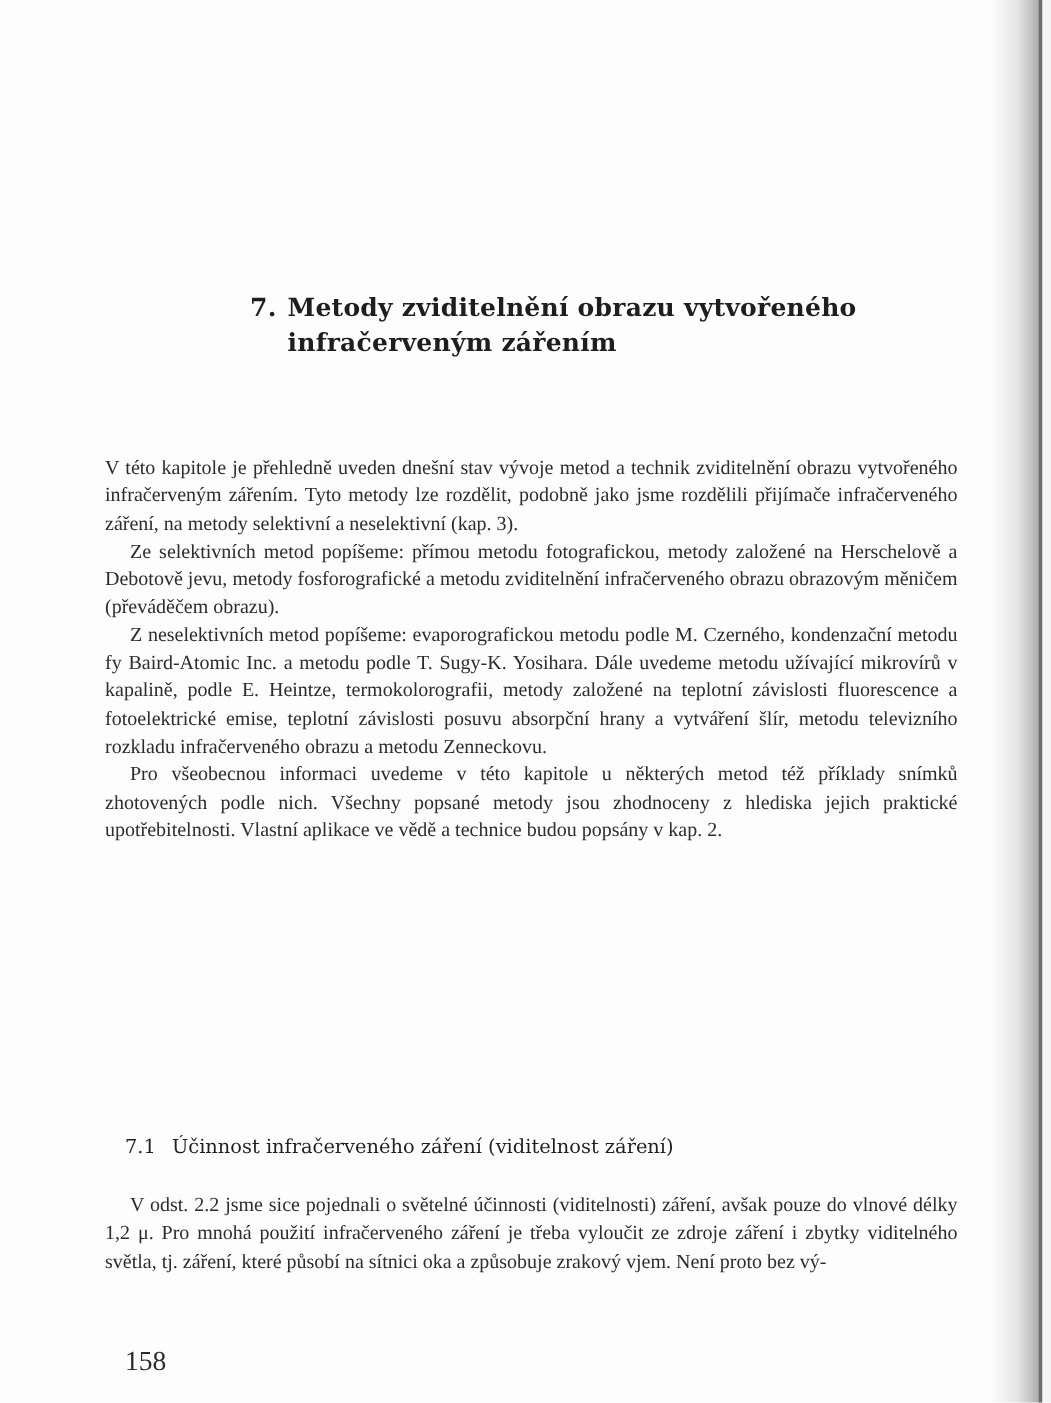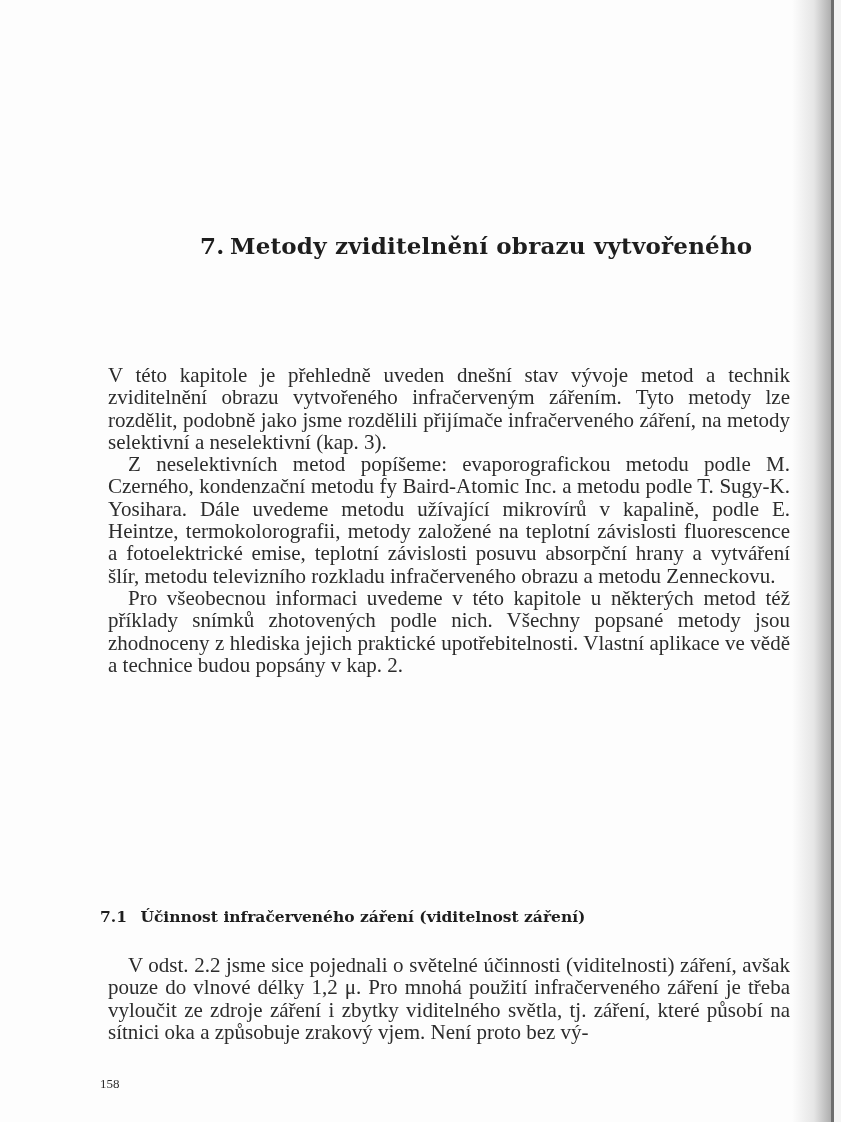--- a/index.html
+++ b/index.html
@@ -21,60 +21,62 @@
       position: absolute; top: 0; left: 831px; width: 3px; height: 1122px;
       background: #6e6e6e;
     }
     .gutter-edge {
       position: absolute; top: 0; left: 834px; width: 7px; height: 1122px;
       background: #f4f4f4;
     }
     .chapter-title {
       position: absolute; left: 200px; top: 232px; width: 560px;
       font-family: "DejaVu Serif", serif; font-weight: bold;
-      font-size: 23px; line-height: 28px; color: #1e1e1e;
+      font-size: 20px; line-height: 28px; color: #1e1e1e;
       letter-spacing: 0.2px;
     }
     .chapter-title .num { display: inline-block; width: 30px; }
     .chapter-title .line2 { display: block; padding-left: 30px; }
     .body-text {
-      position: absolute; left: 108px; width: 682px;
+      position: absolute; left: 84px; width: 682px;
       font-family: "Liberation Serif", "DejaVu Serif", serif;
-      font-size: 21px; line-height: 22.3px; color: #2c2c2c;
+      font-size: 16px; line-height: 22.3px; color: #2c2c2c;
       text-align: justify;
     }
     .body-text p { margin: 0; text-indent: 0; }
     .body-text p.indent { text-indent: 20px; }
     #intro { top: 364px; }
     .section-heading {
       position: absolute; left: 100px; top: 906px; width: 682px;
-      font-family: "DejaVu Serif", serif; font-weight: bold;
+      font-family: "DejaVu Serif", serif; font-weight: normal;
       font-size: 15.5px; line-height: 22px; color: #1e1e1e;
     }
     .section-heading .secnum { margin-right: 8px; }
     #section1 { top: 954px; }
     .page-number {
       position: absolute; left: 100px; top: 1076px;
-      font-family: "Liberation Serif", serif; font-size: 13px; color: #2c2c2c;
+      font-family: "Liberation Serif", serif; font-size: 22px; color: #2c2c2c;
     }
   </style>
 </head>
 <body>
 
 <div class="page">
   <div class="gutter-shadow"></div>
   <div class="gutter-line"></div>
   <div class="gutter-edge"></div>
 
   <h1 class="chapter-title" style="margin:0;">
     <span class="num">7.</span><span>Metody zviditelnění obrazu vytvořeného</span>
+    <span class="line2">infračerveným zářením</span>
   </h1>
 
   <div class="body-text" id="intro">
     <p>V této kapitole je přehledně uveden dnešní stav vývoje metod a technik zviditelnění obrazu vytvořeného infračerveným zářením. Tyto metody lze rozdělit, podobně jako jsme rozdělili přijímače infračerveného záření, na metody selektivní a neselektivní (kap. 3).</p>
+    <p class="indent">Ze selektivních metod popíšeme: přímou metodu fotografickou, metody založené na Herschelově a Debotově jevu, metody fosforografické a metodu zviditelnění infračerveného obrazu obrazovým měničem (převáděčem obrazu).</p>
     <p class="indent">Z neselektivních metod popíšeme: evaporografickou metodu podle M. Czerného, kondenzační metodu fy Baird-Atomic Inc. a metodu podle T. Sugy-K. Yosihara. Dále uvedeme metodu užívající mikrovírů v kapalině, podle E. Heintze, termokolorografii, metody založené na teplotní závislosti fluorescence a fotoelektrické emise, teplotní závislosti posuvu absorpční hrany a vytváření šlír, metodu televizního rozkladu infračerveného obrazu a metodu Zenneckovu.</p>
     <p class="indent">Pro všeobecnou informaci uvedeme v této kapitole u některých metod též příklady snímků zhotovených podle nich. Všechny popsané metody jsou zhodnoceny z hlediska jejich praktické upotřebitelnosti. Vlastní aplikace ve vědě a technice budou popsány v kap. 2.</p>
   </div>
 
   <h2 class="section-heading" style="margin:0;">
     <span class="secnum">7.1</span>
     <span>Účinnost infračerveného záření (viditelnost záření)</span>
   </h2>
 
   <div class="body-text" id="section1">

